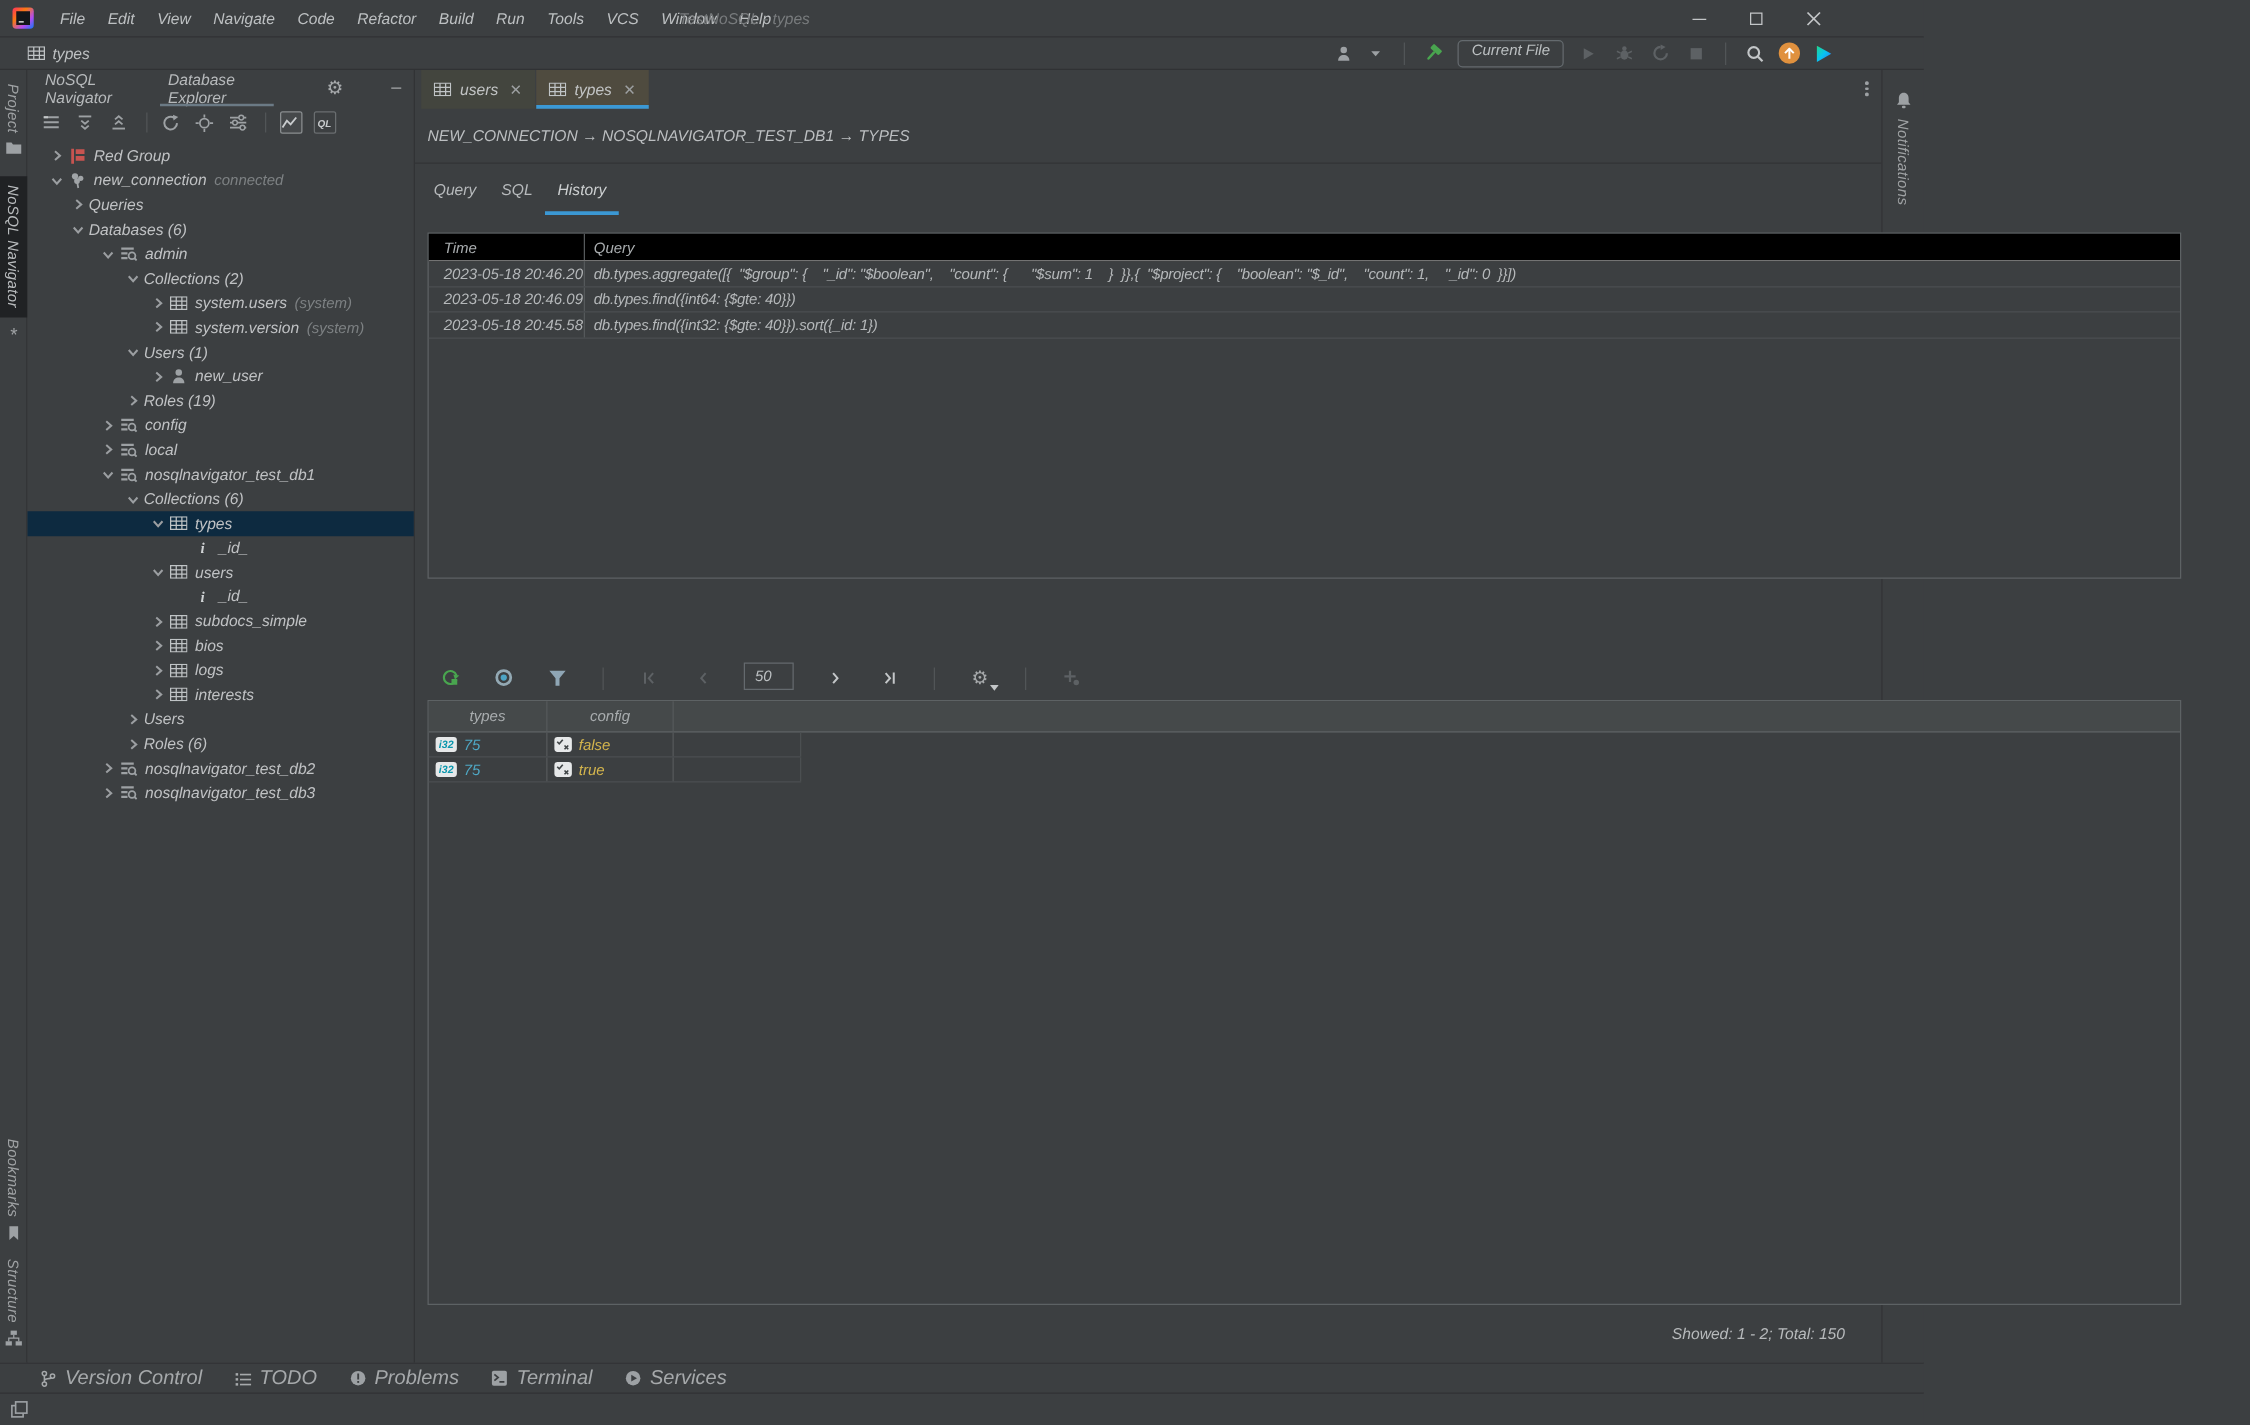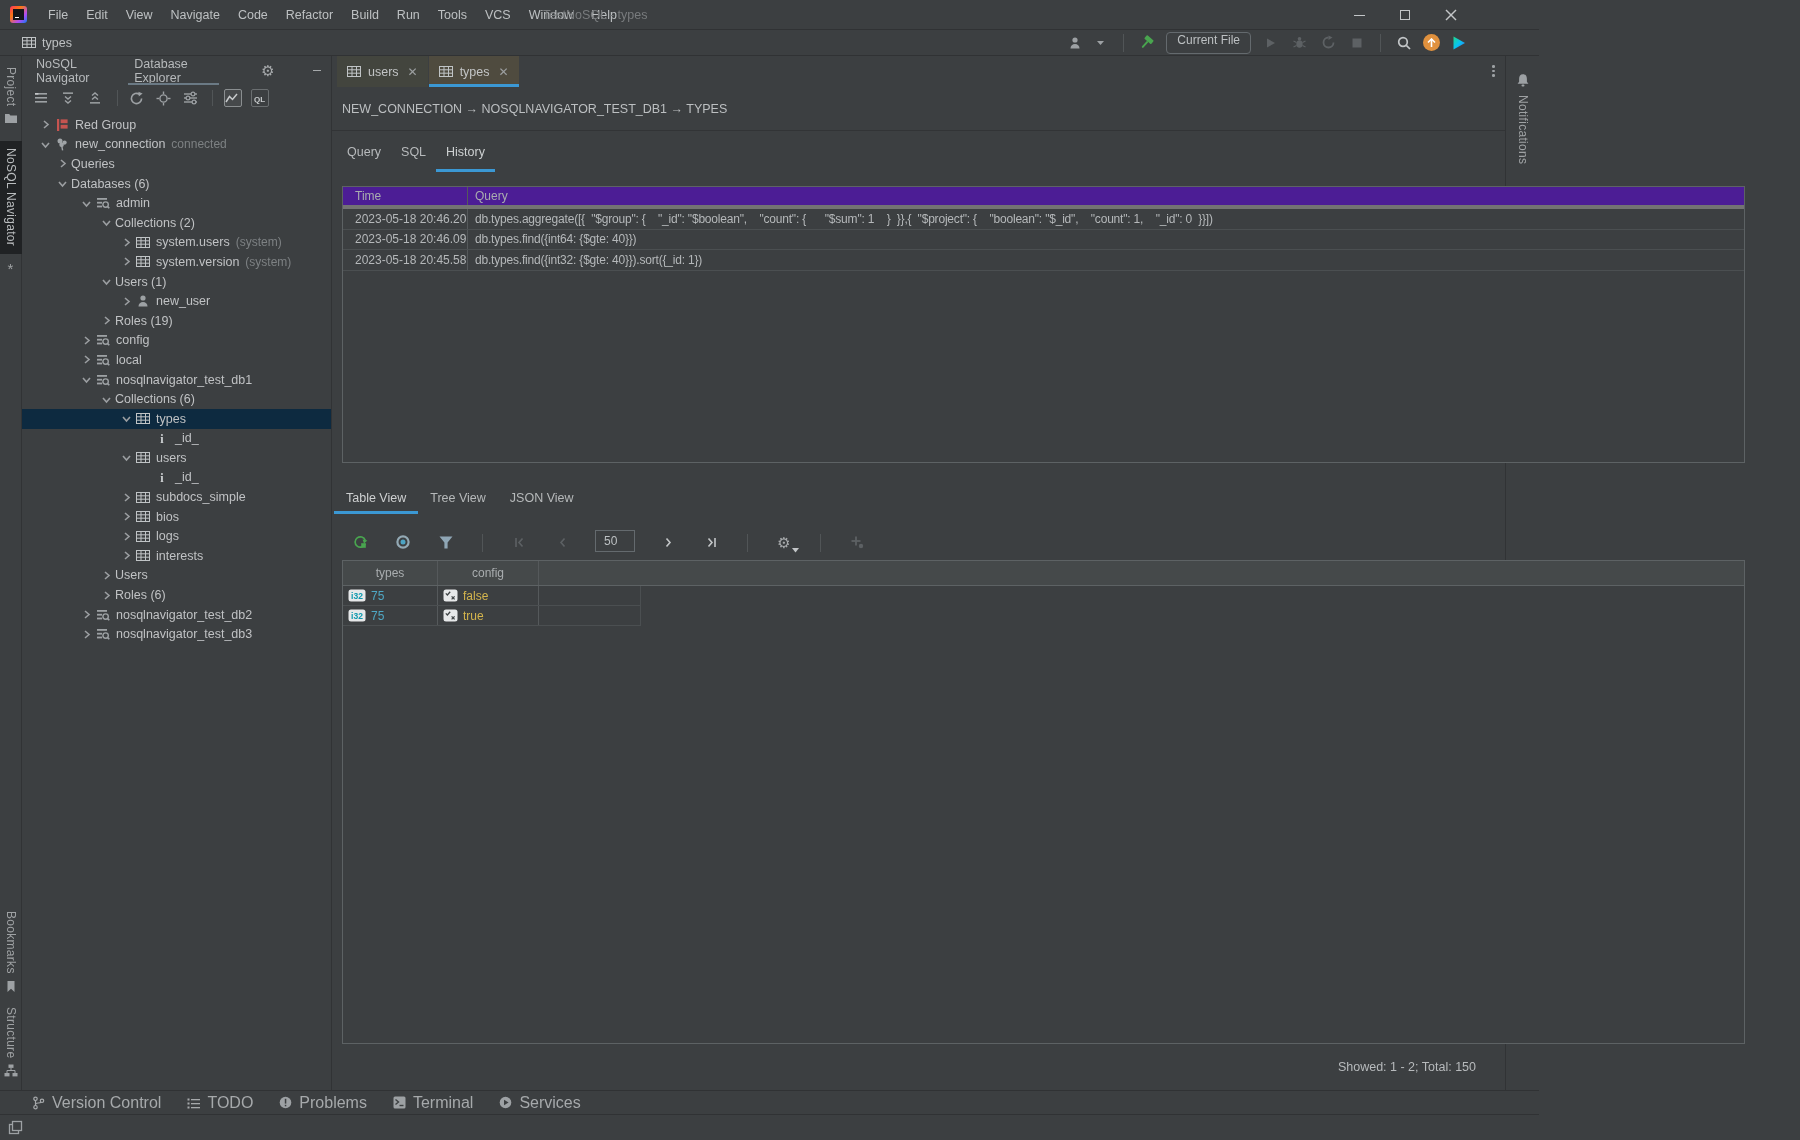--- a/index.html
+++ b/index.html
@@ -1,18 +1,18 @@
 <!DOCTYPE html>
 <html><head>
 <meta charset="utf-8">
 <style>
   * { margin:0; padding:0; box-sizing:border-box; }
   html,body { width:1800px; height:1140px; overflow:hidden; }
   body { font-family:"Liberation Sans","DejaVu Sans",sans-serif; background:#3c3f41; color:#bdc0c2; font-size:12.5px; }
-  .app { position:relative; width:1539px; height:1140px; }
+  .app { position:relative; width:1539px; height:1140px;font-style:italic; }
 
   
   .titlebar { height:30px; display:flex; align-items:center; border-bottom:1px solid #303234; position:relative; background:#3c3f41; }
   .logo { width:17px; height:17px; margin:0 12px 0 10px; border-radius:3px;
           background:linear-gradient(135deg,#fe315d 0%,#f97a12 35%,#b24bf3 70%,#0d7bf7 100%); position:relative; }
   .logo::after { content:""; position:absolute; left:3px; top:3px; width:11px; height:11px; background:#14161a; }
   .logo::before { content:""; position:absolute; left:5px; bottom:5px; width:4px; height:1.5px; background:#fff; z-index:1; }
   .menubar { display:flex; align-items:center; height:100%; }
   .menu-item { padding:0 9px; height:100%; display:flex; align-items:center; color:#bdc0c2; font-size:12.5px; cursor:default; }
   .menu-item::first-letter { text-decoration:underline; }
@@ -75,21 +75,21 @@
   .emore { position:absolute; right:10px; top:9px; display:flex; flex-direction:column; gap:2px; }
   .emore i { width:2.6px; height:2.6px; border-radius:50%; background:#9da1a4; }
   .breadcrumb { position:absolute; left:0; top:31px; right:0; height:44px; display:flex; align-items:center; padding-left:10px; color:#bcbfc1; font-size:12.5px; border-bottom:1px solid #323436; }
   .qtabs { position:absolute; left:0; top:75px; height:41px; display:flex; align-items:center; padding-left:5px; }
   .qtab { position:relative; padding:0 10px; height:100%; display:flex; align-items:center; color:#b7babc; }
   .qtab.sel { color:#cdd0d1; }
   .qtab.sel::after { content:""; position:absolute; left:0; right:0; bottom:0; height:3px; background:#3b98d4; }
 
   .gridtable { position:absolute; background:#3c3f41; border:1px solid #5d6264; }
   .history-box { left:10px; top:130px; width:1403px; height:277px; }
-  .thead { display:flex; height:22px; background:#4c1d95; border-bottom:4px solid #737373; align-items:center; color:#a9adaf; font-size:12px; }
+  .thead { display:flex; height:22px; background:#000000; border-bottom:1px solid #737373; align-items:center; color:#a9adaf; font-size:12px; }
   .th-time { width:125px; padding-left:12px; border-right:1px solid #55595b; height:100%; display:flex; align-items:center; }
   .th-query { padding-left:7px; }
   .hrow { display:flex; height:20.5px; align-items:center; border-bottom:1px solid #4b4f51; font-size:12px; color:#b5b8ba; }
   .h-time { width:125px; padding-left:12px; border-right:1px solid #55595b; height:100%; display:flex; align-items:center; white-space:nowrap; }
   .h-query { padding-left:7px; white-space:pre; overflow:hidden; letter-spacing:-0.2px; }
 
   .viewtabs { position:absolute; left:0; top:425px; height:33px; display:flex; align-items:center; padding-left:2px; }
   .vtab { position:relative; padding:0 12px; height:100%; display:flex; align-items:center; color:#b6b9ba; }
   .vtab.sel { color:#ced0d1; }
   .vtab.sel::after { content:""; position:absolute; left:0; right:0; bottom:0; height:3px; background:#3b98d4; }
@@ -731,25 +731,20 @@
         <div class="hrow">
           <span class="h-time">2023-05-18 20:46.09</span>
           <span class="h-query">db.types.find({int64: {$gte: 40}})</span>
         </div>
         <div class="hrow">
           <span class="h-time">2023-05-18 20:45.58</span>
           <span class="h-query">db.types.find({int32: {$gte: 40}}).sort({_id: 1})</span>
         </div>
       </div>
 
-      <div class="viewtabs">
-        <span class="vtab sel">Table View</span>
-        <span class="vtab">Tree View</span>
-        <span class="vtab">JSON View</span>
-      </div>
 
       <div class="res-toolbar">
         <span class="ibtn">
           <svg width="16" height="16">
               <path d="M13.2 6.2 A5.2 5.2 0 1 0 13.2 9.8" fill="none" stroke="#49a54f" stroke-width="1.7"></path>
               <polygon points="10.6,5.6 15.4,6.4 12,9.6" fill="#49a54f"></polygon>
               <rect x="9.2" y="9.2" width="4.6" height="4.6" fill="#49a54f"></rect>
             </svg>
         </span>
         <span class="ibtn">

